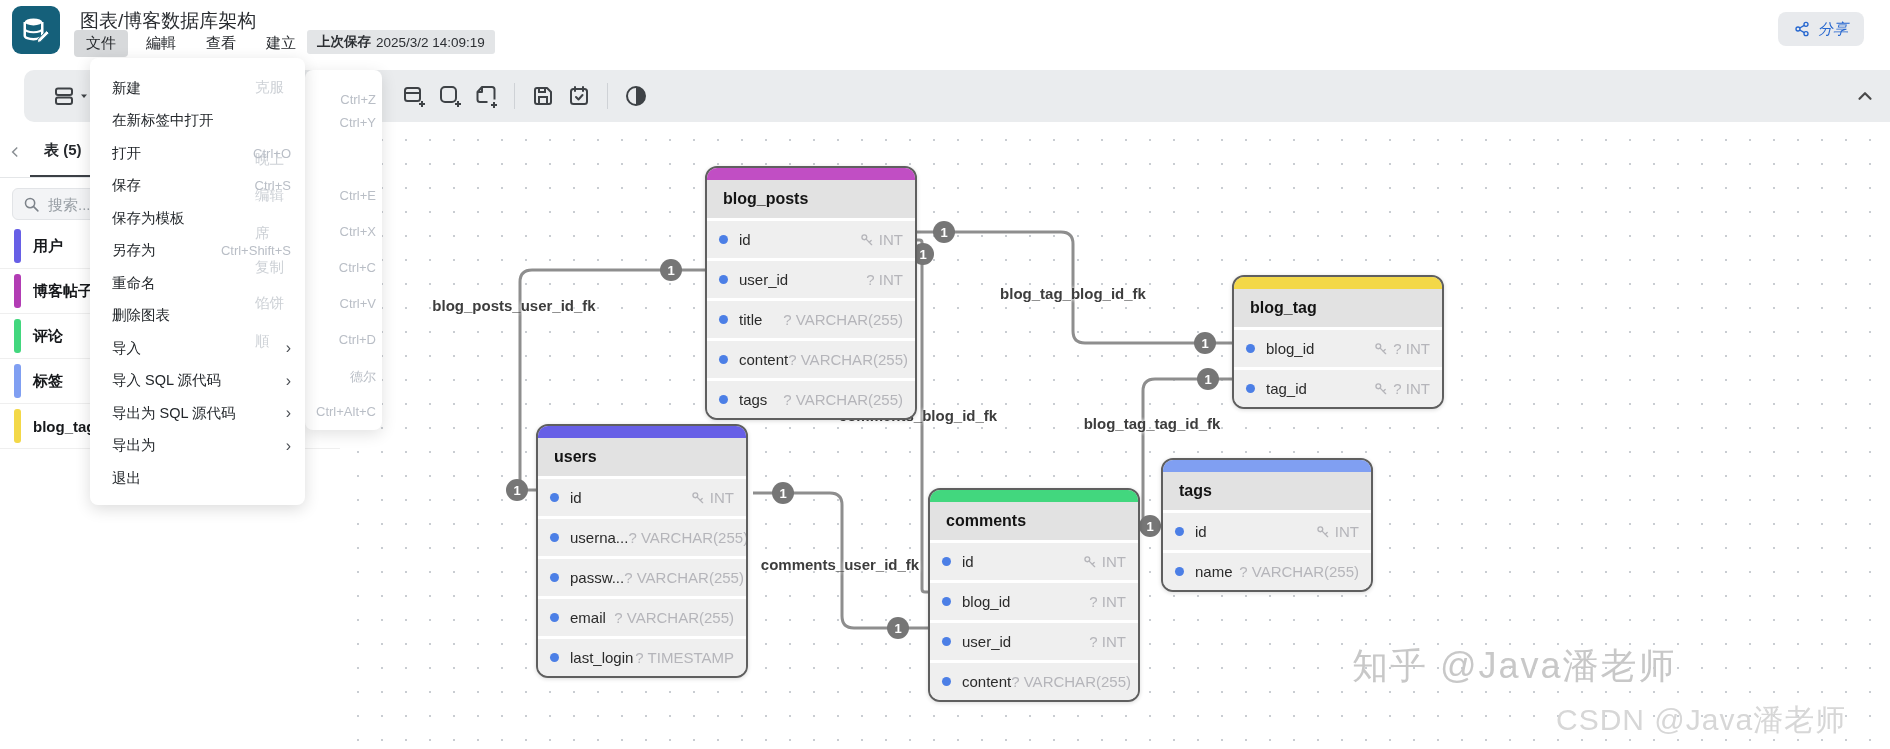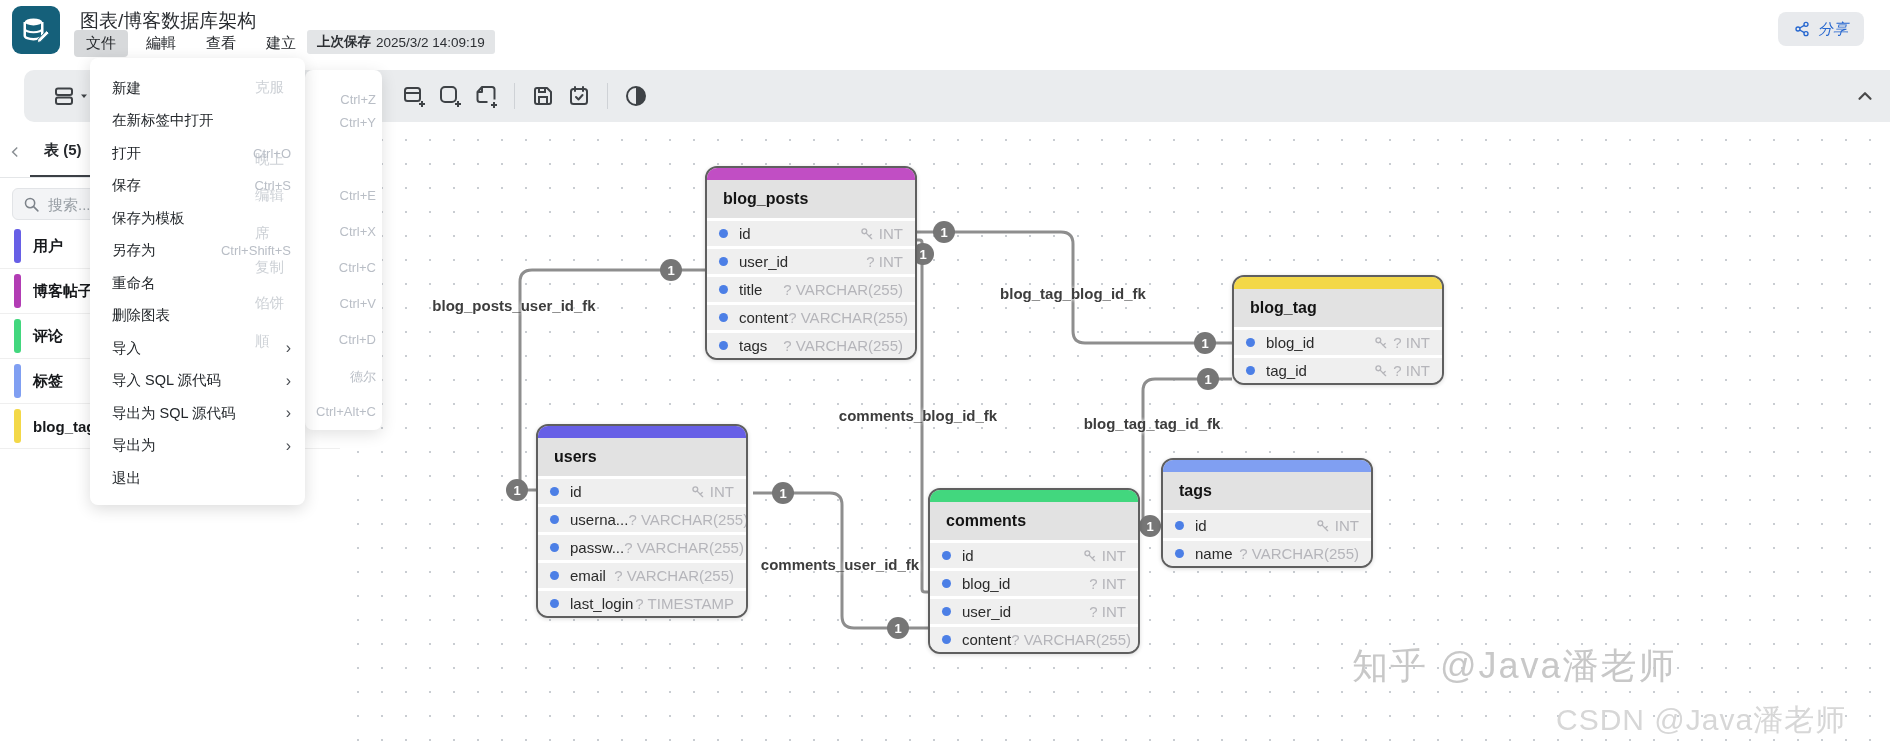--- a/index.html
+++ b/index.html
@@ -16,21 +16,21 @@
     font-size:15px; font-weight:600; color:#3d3d3d; white-space:nowrap;
     text-shadow:0 0 4px #fff,0 0 4px #fff; }
 
   
   .table-node { position:absolute; width:212px; z-index:4; border:2px solid #5f5f5f;
     border-radius:12px; overflow:hidden; background:#efefef;
     box-shadow:0 1px 4px rgba(0,0,0,.15); }
   .table-strip { height:12px; }
   .table-header { height:38px; background:#e2e2e2; display:flex; align-items:center;
     padding:0 16px; font-size:16px; font-weight:bold; color:#141414; }
-  .table-row { height:28px; display:flex; align-items:center; padding:0 12px;
+  .table-row { height:40px; display:flex; align-items:center; padding:0 12px;
     background:#efefef; border-top:3px solid #fff; font-size:15px; color:#2b2b2b;justify-content:space-between; }
   .row-dot { width:9px; height:9px; border-radius:50%; background:#4c7fe6;
     margin-right:11px; flex:0 0 auto; }
   .row-name { white-space:nowrap; }
   .row-spacer { flex:1; }
   .row-type { display:flex; align-items:center; gap:4px; color:#b5b5ba; font-size:15px;
     white-space:nowrap; }
   .key-ic { width:16px; height:16px; color:#b5b5ba; }
 
   

